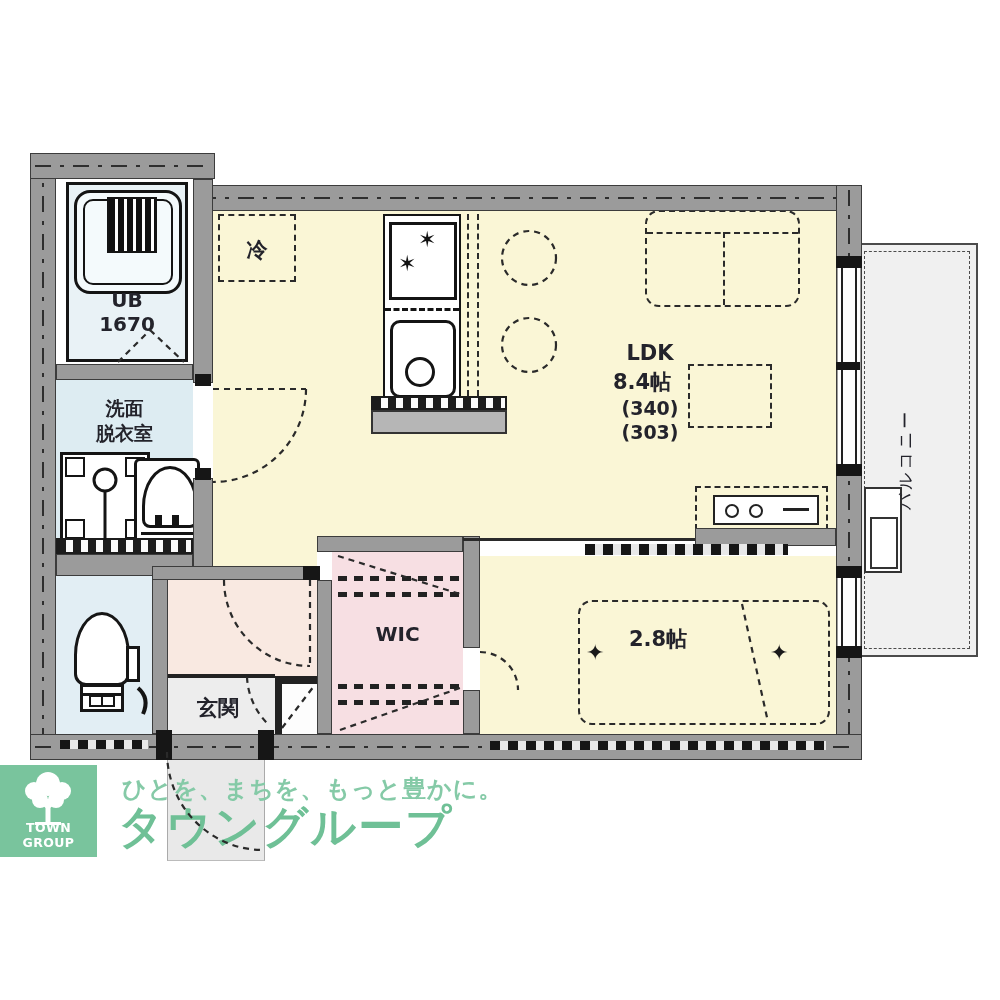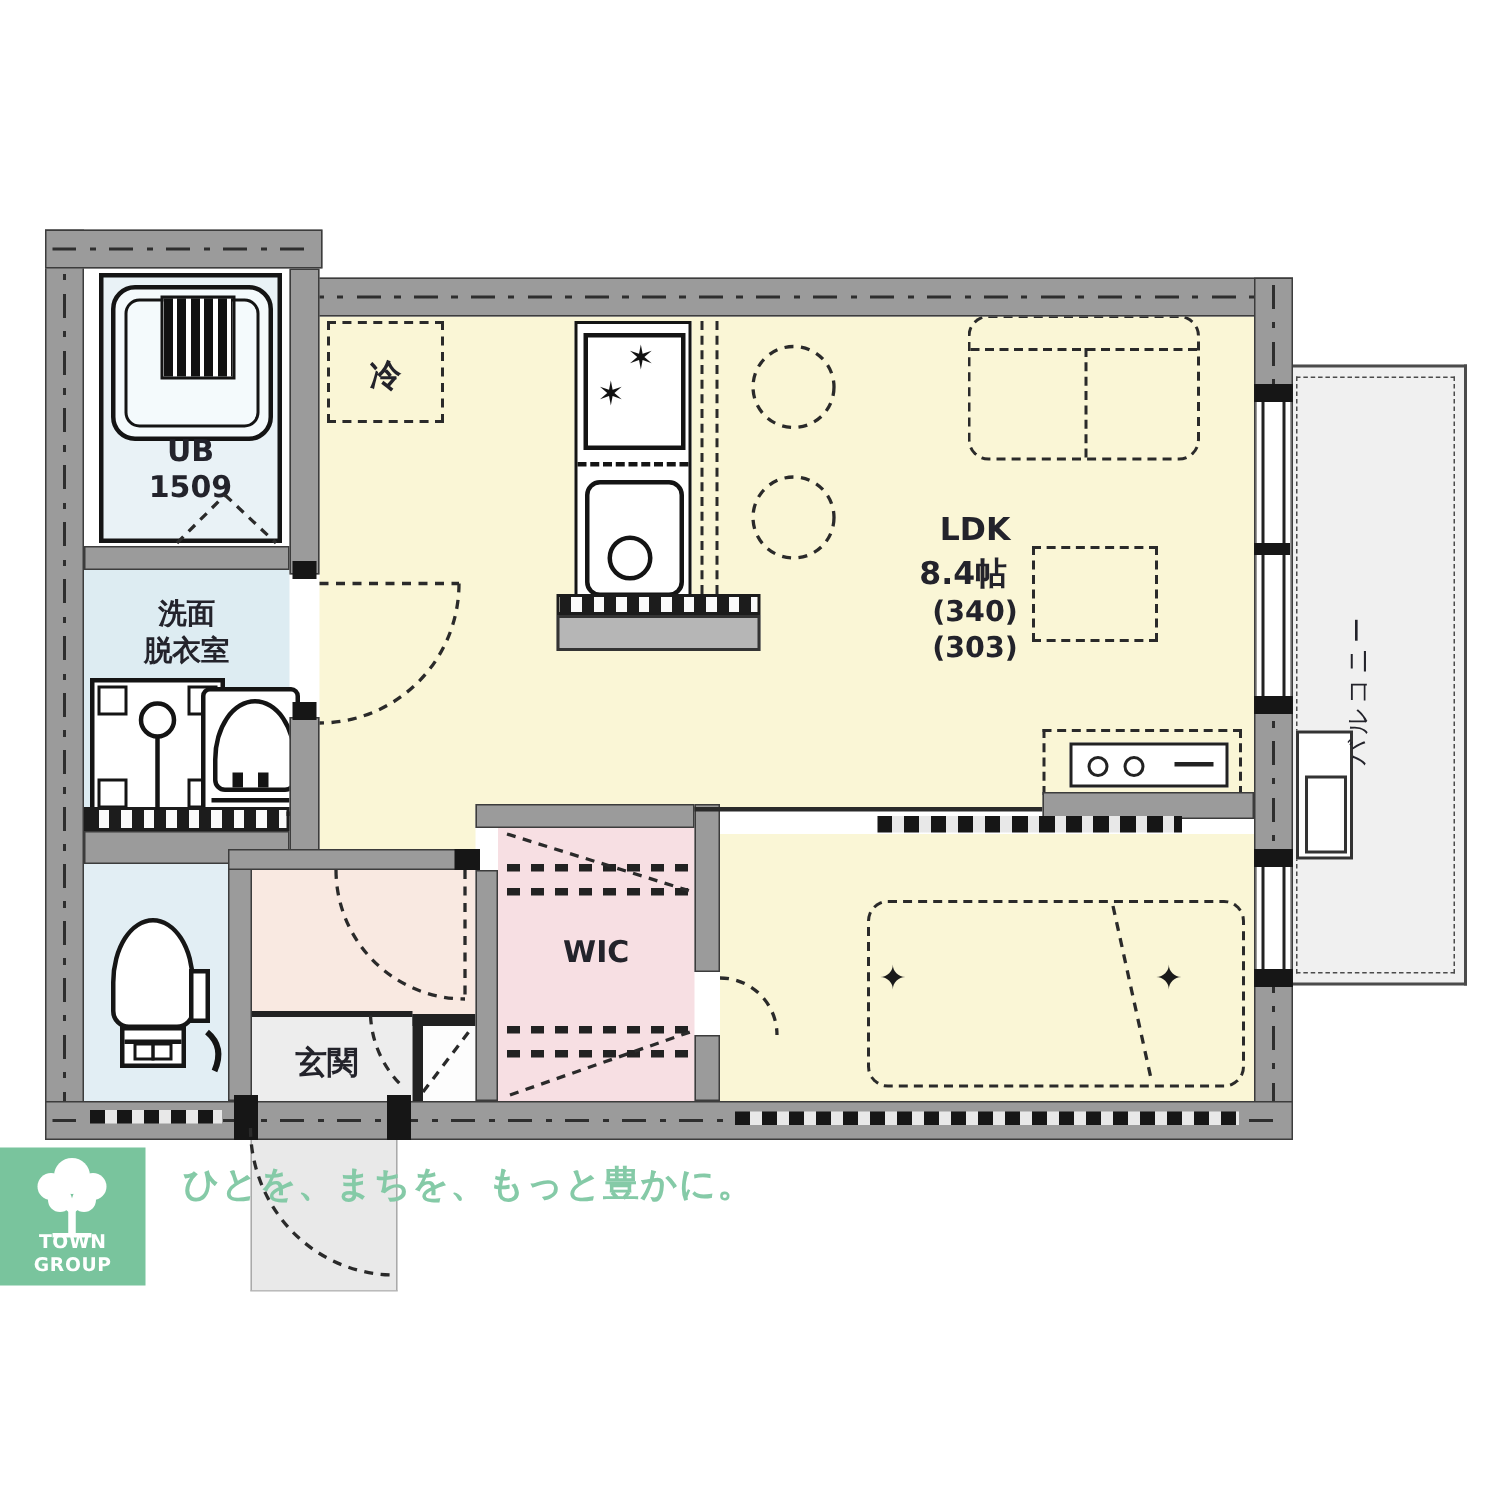--- a/index.html
+++ b/index.html
@@ -202,42 +202,44 @@
     </g>
     <g stroke="#141414" fill="none">
       <circle cx="105" cy="480" r="11" stroke-width="3"></circle>
       <path d="M105,491 L105,540" stroke-width="3"></path>
       <path d="M138,688 Q150,698 143,714" stroke-width="4"></path>
     </g>
   </svg>
 
   <div class="lbl" style="left:218px;top:236px;width:78px;font-size:21px;">冷</div>
   <div class="lbl" style="left:66px;top:288px;width:122px;font-size:20px;">UB</div>
-  <div class="lbl" style="left:66px;top:312px;width:122px;font-size:20px;">1509</div>
+  <div class="lbl" style="left:66px;top:312px;width:122px;font-size:20px;">1670</div>
   <div class="lbl" style="left:56px;top:396px;width:137px;font-size:19px;">洗面</div>
   <div class="lbl" style="left:56px;top:421px;width:137px;font-size:19px;">脱衣室</div>
   <div class="lbl" style="left:598px;top:341px;width:104px;font-size:21px;">LDK</div>
   <div class="lbl" style="left:590px;top:368px;width:104px;font-size:21px;">8.4帖</div>
   <div class="lbl" style="left:598px;top:397px;width:104px;font-size:19px;">(340)</div>
   <div class="lbl" style="left:598px;top:421px;width:104px;font-size:19px;">(303)</div>
   <div class="lbl" style="left:332px;top:622px;width:131px;font-size:20px;font-weight:700;">WIC</div>
   <div class="lbl" style="left:168px;top:694px;width:100px;font-size:21px;">玄関</div>
+  <div class="lbl" style="left:558px;top:625px;width:200px;font-size:21px;">2.8帖</div>
   <div class="lbl" style="left:835px;top:448px;width:140px;font-size:17px;letter-spacing:3px;font-weight:500;transform:rotate(-90deg);">バルコニー</div>
 
   <div class="brandbox" style="left:0px;top:765px;width:97px;height:92px;">
     <svg width="62" height="58" viewBox="0 0 62 58" style="position:absolute;left:17px;top:4px;">
       <g fill="#ffffff">
         <circle cx="31" cy="15" r="12"></circle>
         <circle cx="17" cy="22" r="9"></circle>
         <circle cx="45" cy="22" r="9"></circle>
         <circle cx="23" cy="31" r="8"></circle>
         <circle cx="39" cy="31" r="8"></circle>
         <rect x="28.5" y="30" width="5" height="24"></rect>
         <path d="M30 40 L20 32 L22 30 L31 37 Z"></path>
         <path d="M32 36 L42 29 L44 31 L33 39 Z"></path>
         <rect x="18" y="53" width="26" height="3"></rect>
       </g>
     </svg>
     <div class="brand-logo-text">TOWN GROUP</div>
   </div>
   <div class="tagline" style="left:122px;top:773px;">ひとを、まちを、もっと豊かに。</div>
+  <div class="company" style="left:118px;top:797px;">タウングループ</div>
 
 </div>
 
 </body></html>

